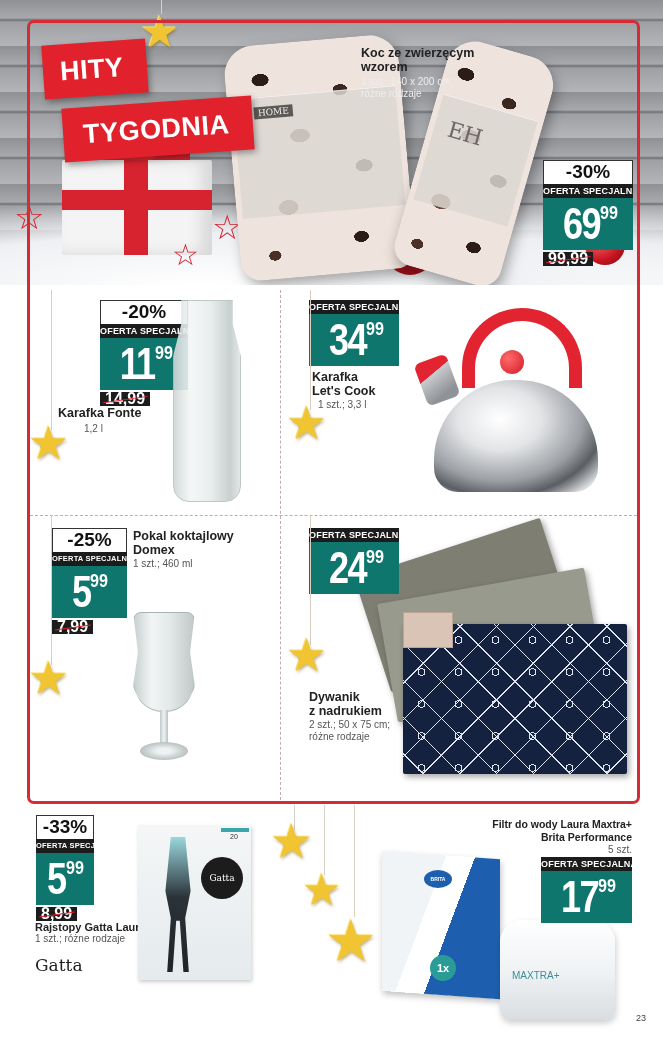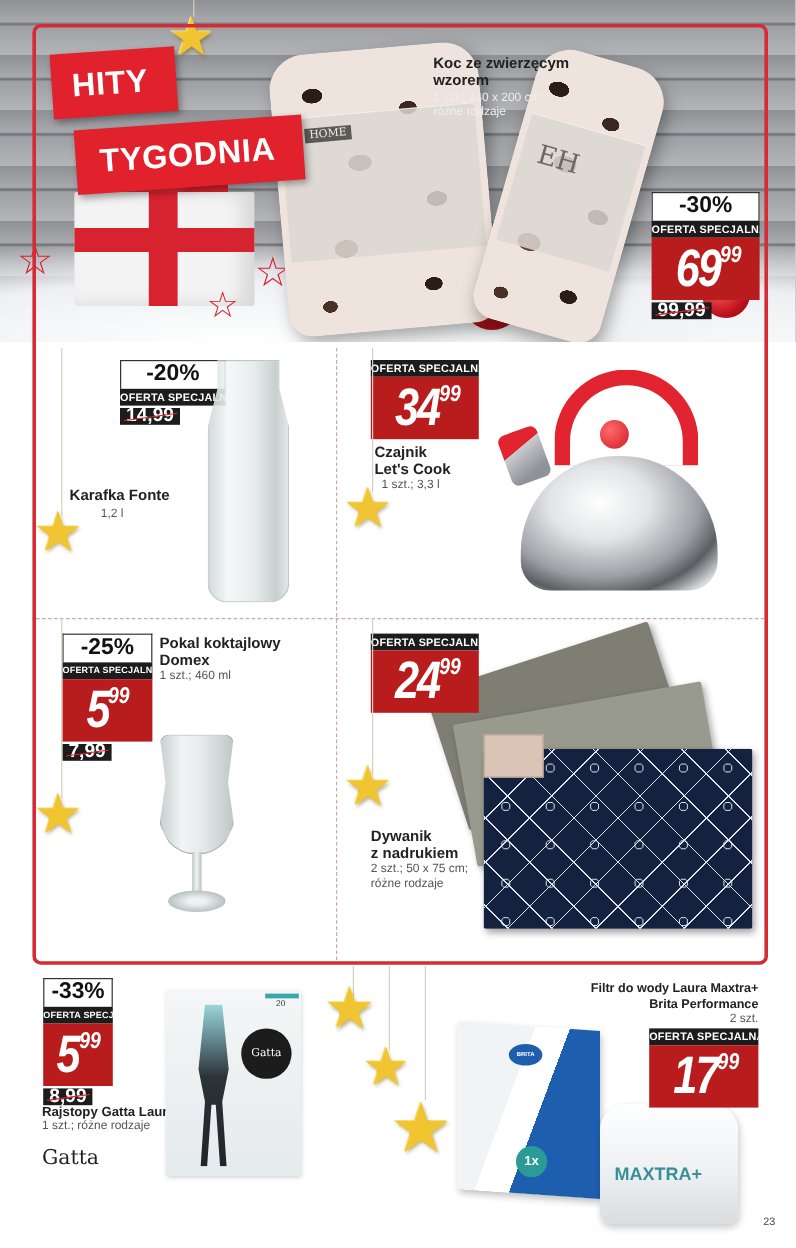--- a/index.html
+++ b/index.html
@@ -75,21 +75,21 @@
   .tag .disc {
     background: #fff; border: 1px solid #333; border-bottom: none;
     text-align: center; font-weight: bold; font-family: "Liberation Sans Narrow", "Liberation Sans", sans-serif;
     color: #111; font-size: 19px; line-height: 22px; height: 24px;
   }
   .tag .offer {
     background: #1c1c1c; color: #fff; font-weight: bold; text-align: center;
     font-size: 9px; letter-spacing: 0.2px; line-height: 14px; height: 14px; white-space: nowrap; overflow: hidden;
   }
   .tag .price {
-    background: #b91c1c; color: #fff; height: 52px; position: relative; text-align: center; font-style: italic;
+    background: #0f766e; color: #fff; height: 52px; position: relative; text-align: center;
   }
   .tag .price .int {
     font-size: 44px; font-weight: bold; line-height: 52px; letter-spacing: -2px;
     display: inline-block; transform: scaleX(0.82); transform-origin: right center;
   }
   .tag .price .dec {
     font-size: 19px; font-weight: bold; display: inline-block; vertical-align: top; margin-top: 4px;
     transform: scaleX(0.85); transform-origin: left center;
   }
   .tag .old {
@@ -164,21 +164,21 @@
     background: linear-gradient(110deg, #f1f4f6 0 38%, #ffffff 38% 55%, #1d5fae 55% 100%);
     transform: skewY(4deg); box-shadow: 1px 3px 6px rgba(0,0,0,0.25);
   }
   .brita-logo { position: absolute; left: 424px; top: 870px; width: 28px; height: 18px; border-radius: 50%; background: #1d5fae; color: #fff; font-size: 5px; line-height: 18px; text-align: center; font-weight: bold; }
   .brita-1x { position: absolute; left: 430px; top: 955px; width: 26px; height: 26px; border-radius: 50%; background: #2a9b97; color: #fff; font-size: 11px; font-weight: bold; line-height: 26px; text-align: center; }
   .brita-cartridge {
     position: absolute; left: 500px; top: 920px; width: 115px; height: 100px;
     background: linear-gradient(180deg, #ffffff 0%, #eef1f3 55%, #d9dde0 100%);
     border-radius: 22px 22px 10px 10px; box-shadow: 1px 3px 6px rgba(0,0,0,0.2);
   }
-  .maxtra-label { position: absolute; left: 512px; top: 970px; font-size: 15px; color: #3a8f96; font-weight: bold; }
+  .maxtra-label { position: absolute; left: 512px; top: 970px; font-size: 10px; color: #3a8f96; font-weight: normal; }
 
   .page-num { position: absolute; left: 636px; top: 1013px; font-size: 9px; color: #444; }
 
   .gatta-logo { position: absolute; left: 35px; top: 955px; font-family: "DejaVu Serif", serif; font-size: 17px; color: #222; }
 </style>
 </head>
 <body>
 
 <section class="hero">
   <div class="snow-floor"></div>
@@ -223,34 +223,35 @@
 </div>
 
 <div class="frame"></div>
 
 <div class="dash-v" style="left:280px;top:290px;height:510px;"></div>
 <div class="dash-h" style="left:30px;top:515px;width:607px;"></div>
 
 <div class="tag" style="left:52px;top:300px;width:88px;margin-left:48px;">
   <div class="disc">-20%</div>
   <div class="offer">OFERTA SPECJALNA</div>
+  <div class="price"><span class="int">11</span><span class="dec">99</span></div>
   <div class="old">14,99</div>
 </div>
 <div class="prod-title" style="left:58px;top:406px;">Karafka Fonte</div>
 <div class="prod-sub" style="left:84px;top:423px;">1,2 l</div>
 <div class="star-string" style="left:51px;top:290px;height:140px;"></div>
 <div class="gold-star" style="left:28px;top:420px;font-size:46px;">★</div>
 <div class="carafe"></div>
 
 <div class="tag" style="left:309px;top:300px;width:90px;">
   <div class="offer">OFERTA SPECJALNA</div>
   <div class="price"><span class="int">34</span><span class="dec">99</span></div>
 </div>
 <div class="prod-title" style="left:312px;top:370px;">
-  <div>Czajnik</div>
+  <div>Karafka</div>
   <div>Let's Cook</div>
 </div>
 <div class="prod-sub" style="left:318px;top:399px;">1 szt.; 3,3 l</div>
 <div class="star-string" style="left:310px;top:290px;height:120px;"></div>
 <div class="gold-star" style="left:286px;top:400px;font-size:46px;">★</div>
 <div class="kettle-handle"></div>
 <div class="kettle-spout"></div>
 <div class="kettle-body"></div>
 <div class="kettle-knob"></div>
 
@@ -316,19 +317,19 @@
 <div class="brita-box"></div>
 <div class="brita-logo">BRITA</div>
 <div class="brita-1x">1x</div>
 <div class="brita-cartridge"></div>
 <div class="maxtra-label">MAXTRA+</div>
 
 <div class="prod-title" style="right:31px;top:818px;text-align:right;font-size:10.5px;line-height:13px;">
   <div>Filtr do wody Laura Maxtra+</div>
   <div>Brita Performance</div>
 </div>
-<div class="prod-sub" style="right:31px;top:844px;text-align:right;">2 szt.</div>
+<div class="prod-sub" style="right:31px;top:844px;text-align:right;">5 szt.</div>
 <div class="tag" style="left:541px;top:857px;width:91px;">
   <div class="offer">OFERTA SPECJALNA</div>
   <div class="price"><span class="int">17</span><span class="dec">99</span></div>
 </div>
 
 <div class="page-num">23</div>
 
 </body></html>

